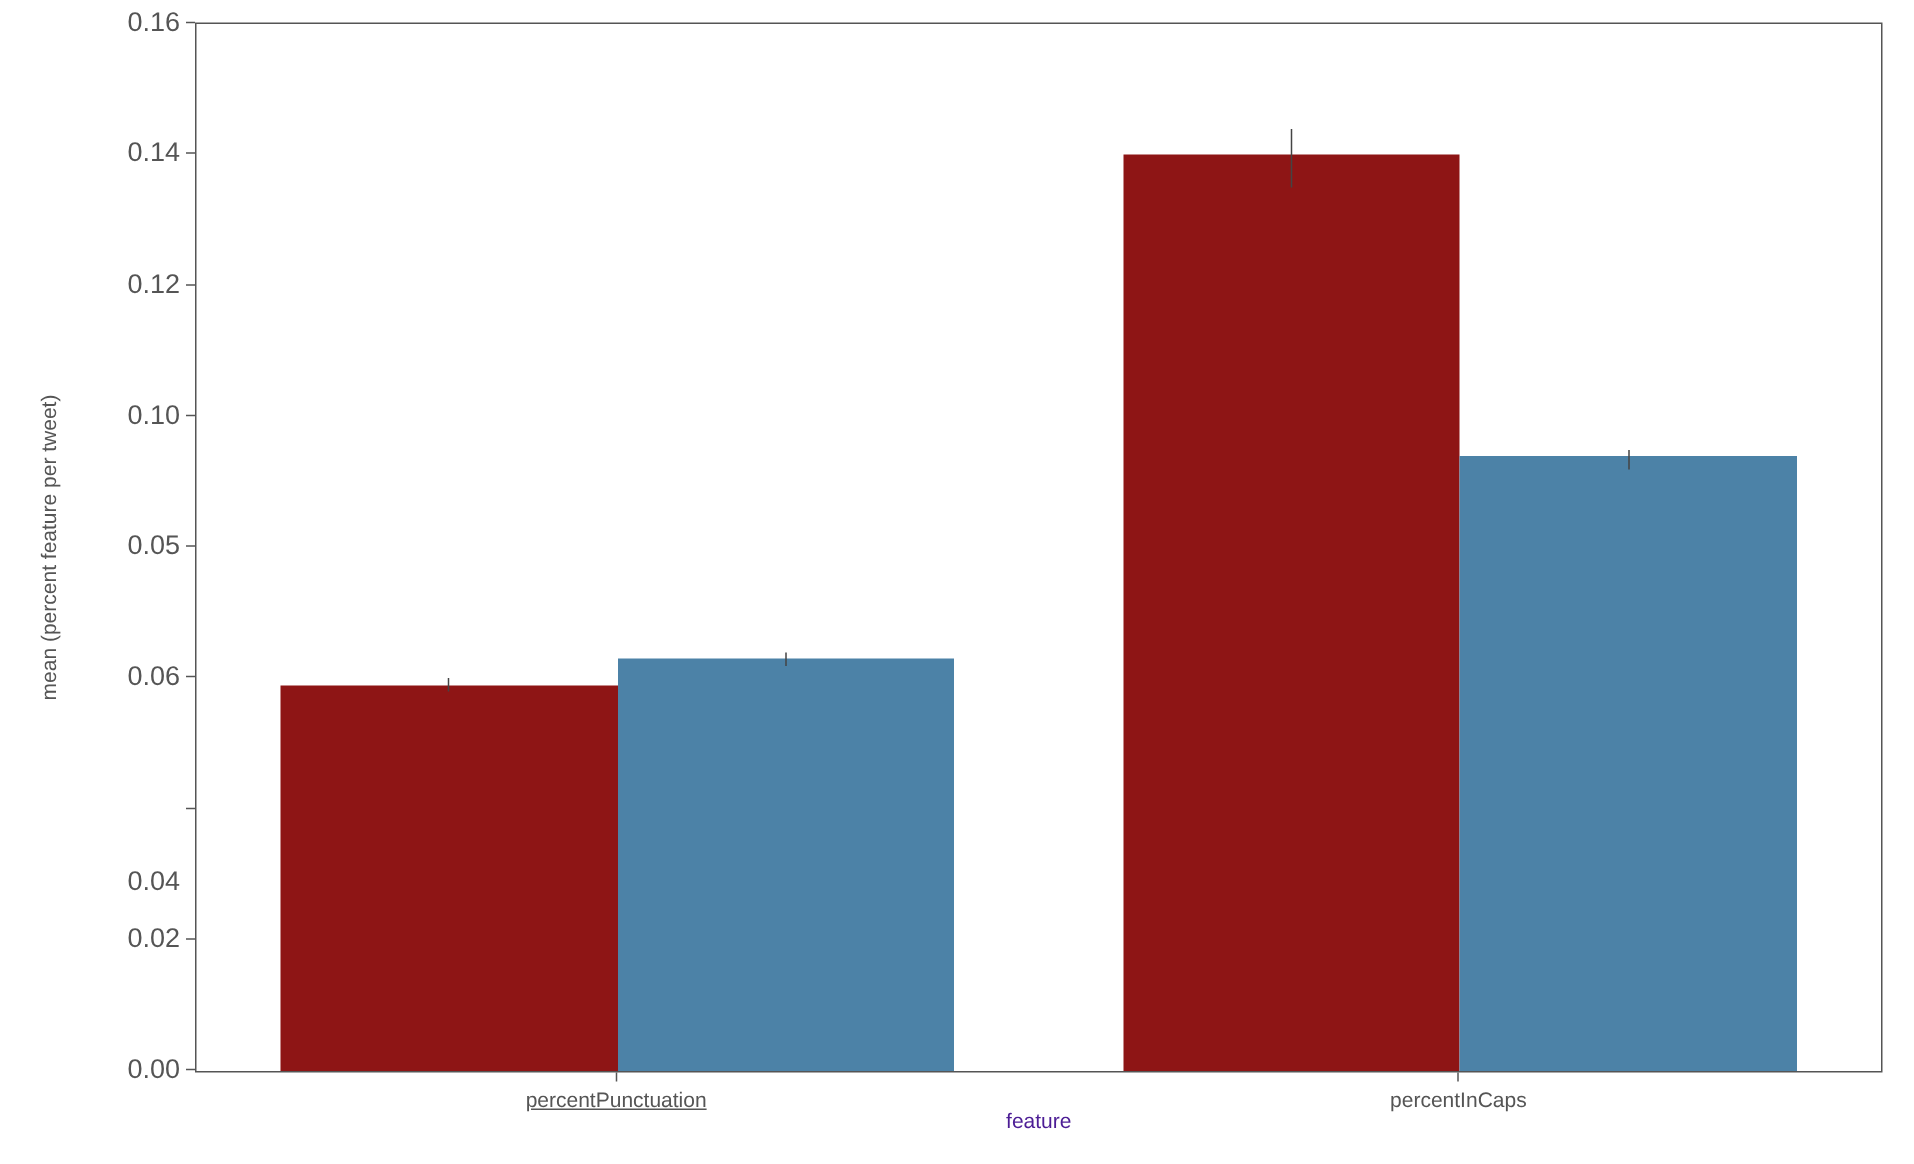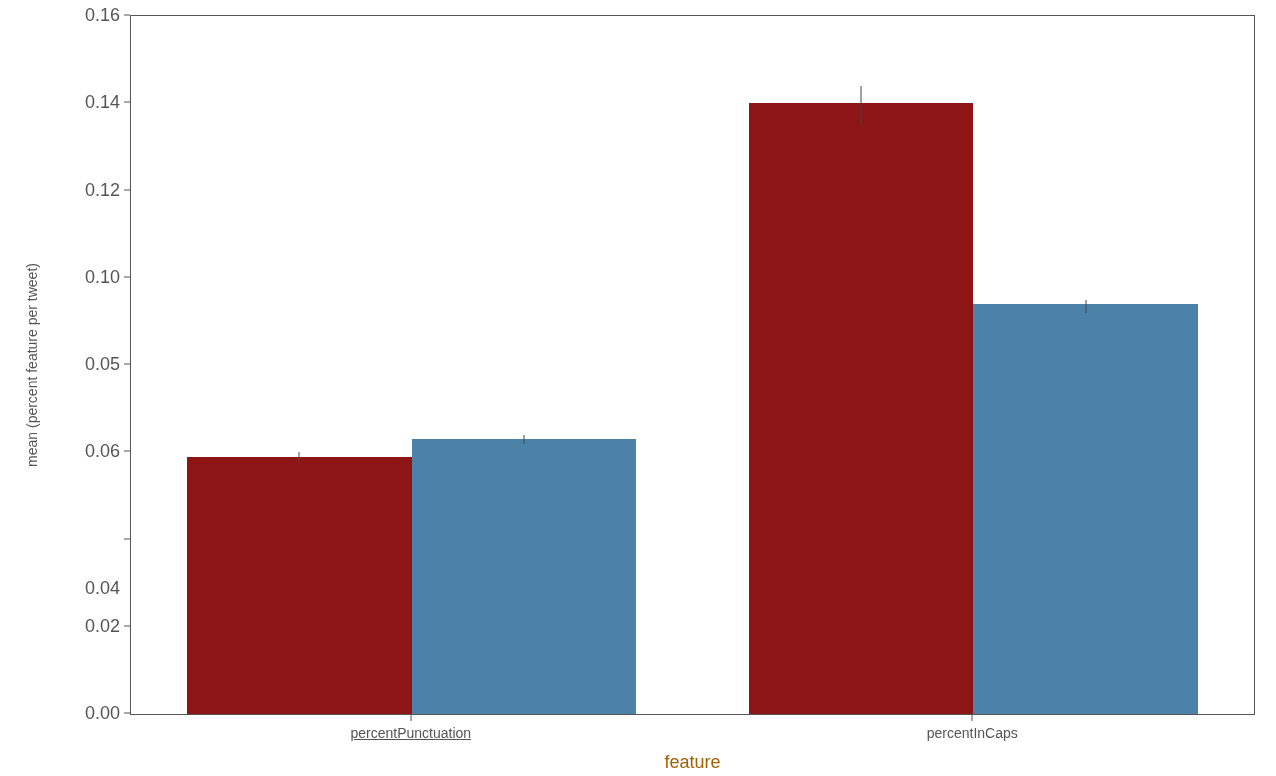--- a/index.html
+++ b/index.html
@@ -75,24 +75,24 @@
     position: absolute;
     top: 0px;
     width: 1px;
     height: 6px;
     background: #555;
     transform: translateX(-0.5px);
   }
   .x-label {
     position: absolute;
     left: 50%;
-    bottom: 2px;
+    bottom: 20px;
     transform: translateX(-50%);
-    font-size: 18px;
-    color: #a16207;
+    font-size: 14px;
+    color: #4c1d95;
   }
   .bar {
     position: absolute;
     bottom: 0;
   }
   .bar-trump { background: #8e1515; }
   .bar-clinton { background: #4c82a7; }
   .err {
     position: absolute;
     width: 1px;

